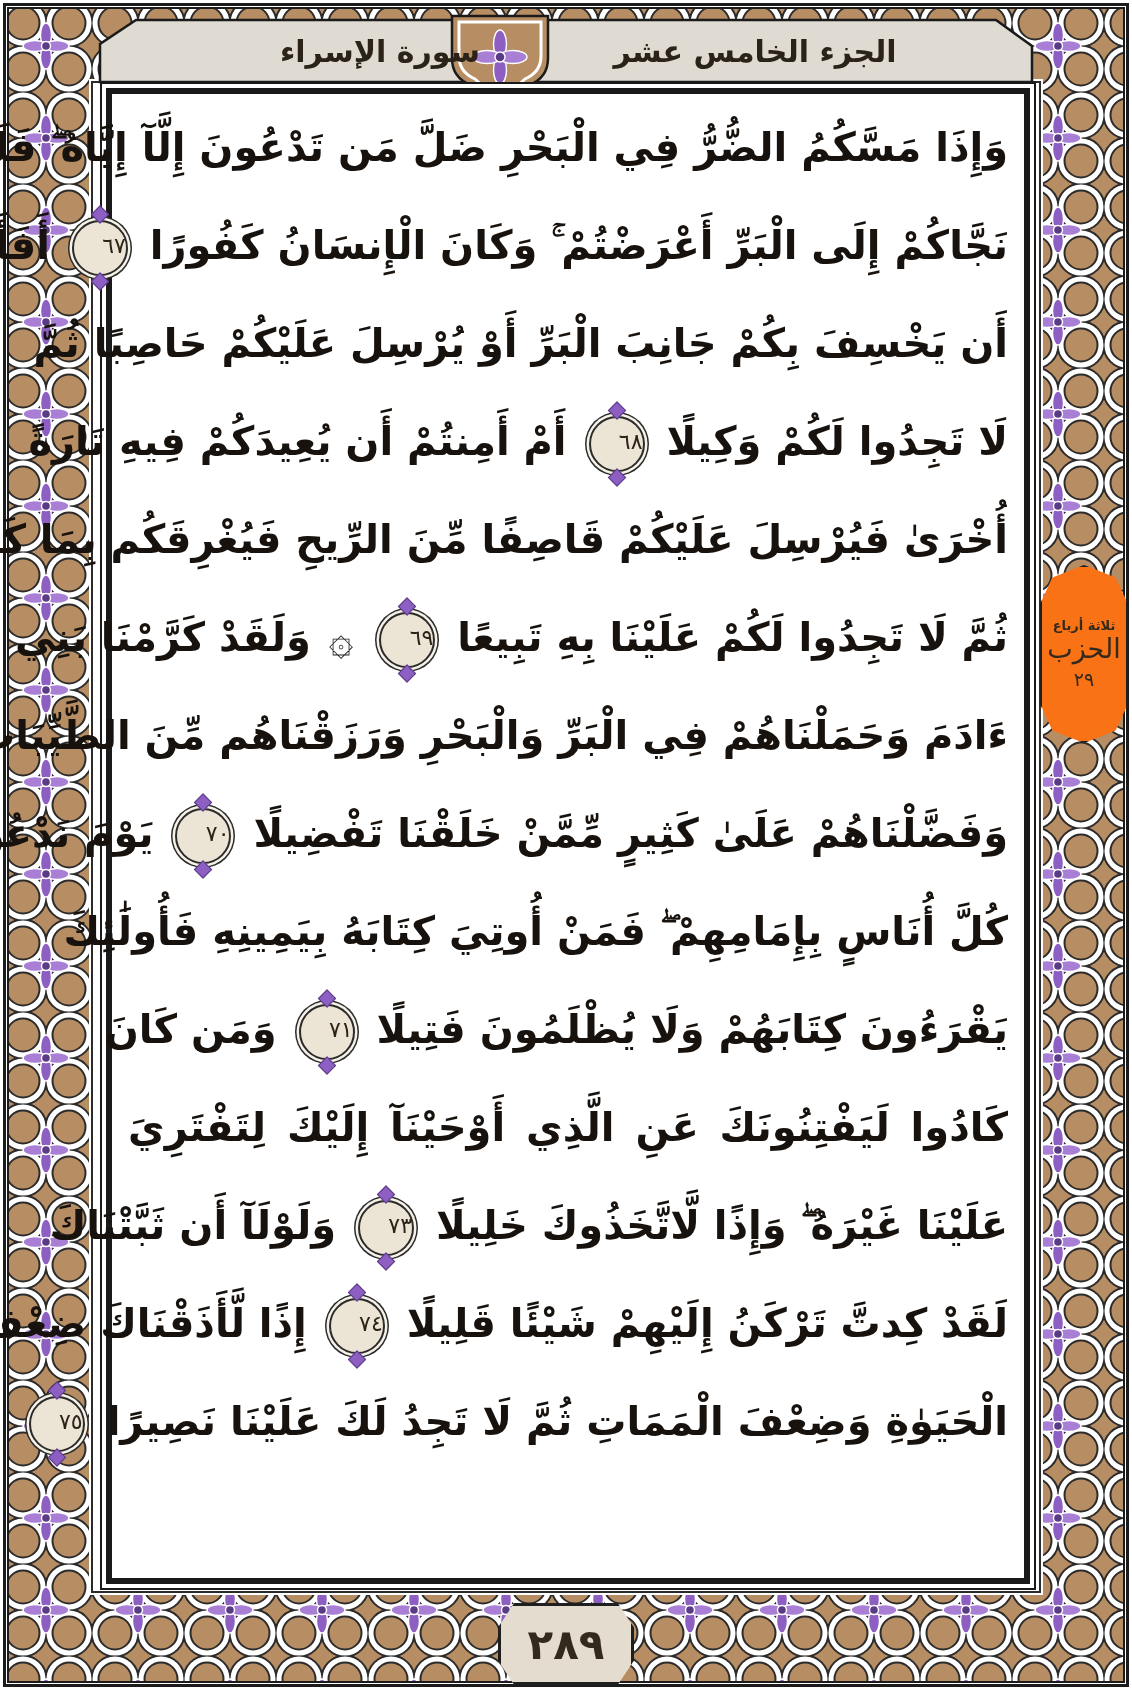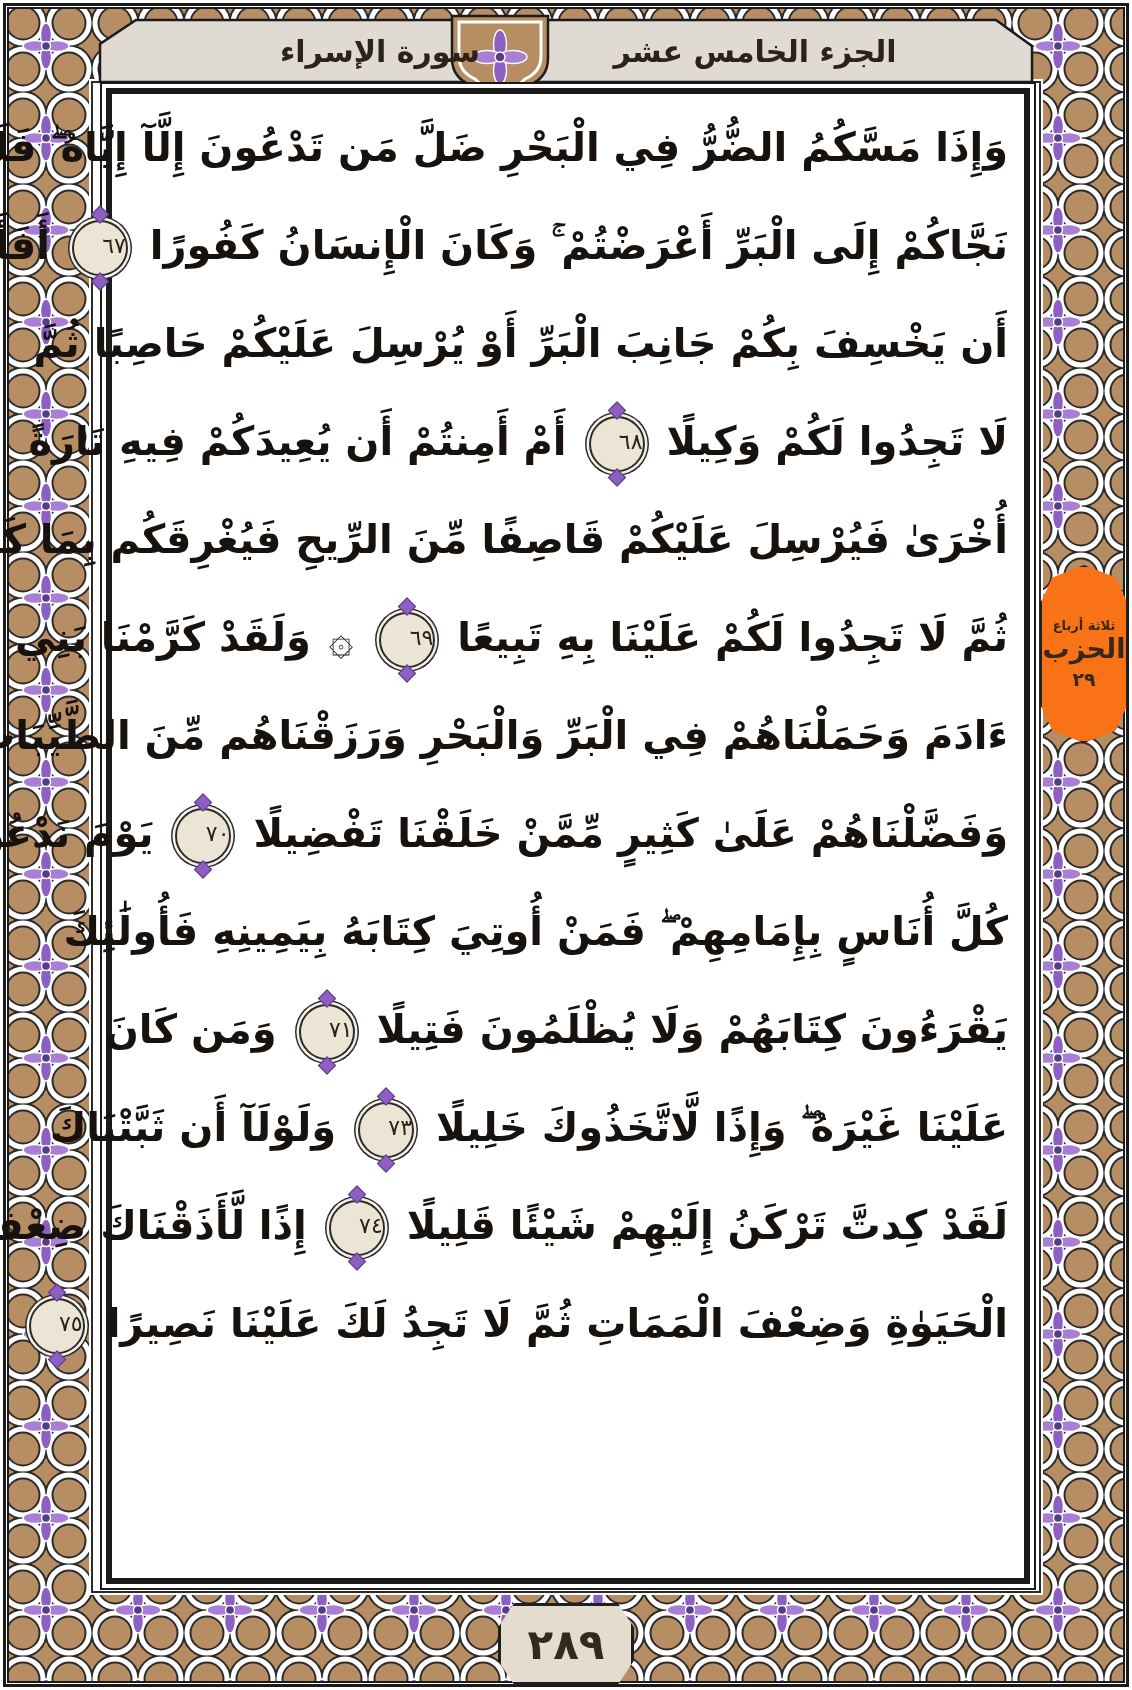--- a/index.html
+++ b/index.html
@@ -38,22 +38,22 @@
   .rub{font-size:42px;color:#1d1d1d;vertical-align:middle;margin:0 4px;font-weight:400;}
 
   
   .hizb{position:absolute;left:1040px;top:565px;width:88px;height:178px;z-index:4;
         box-sizing:border-box;background:#f97316;border:2.5px solid #1f1f1f;
         border-radius:26px 26px 26px 26px;
         clip-path:polygon(50% 0,86% 7%,100% 22%,100% 78%,86% 93%,50% 100%,14% 93%,0 78%,0 22%,14% 7%);
         display:flex;flex-direction:column;align-items:center;justify-content:center;
         color:#33291c;text-align:center;}
   .hizb .l1{font-size:13px;font-weight:600;}
-  .hizb .l2{font-size:27px;font-weight:700;line-height:1.2;}
-  .hizb .l3{font-size:19px;font-weight:700;margin-top:2px;}
+  .hizb .l2{font-size:27px;font-weight:400;line-height:1.2;}
+  .hizb .l3{font-size:19px;font-weight:400;margin-top:2px;}
 
   
   .pnum{position:absolute;left:498px;top:1603px;width:136px;height:82px;z-index:4;
         box-sizing:border-box;background:#e4ddcf;border:3px solid #1f1f1f;
         clip-path:polygon(12% 0,88% 0,100% 30%,100% 70%,88% 100%,12% 100%,0 70%,0 30%);
         border-radius:14px;display:flex;align-items:center;justify-content:center;
         font-size:42px;font-weight:700;color:#33291c;}
 </style>
 </head>
 <body>
@@ -117,20 +117,21 @@
           <div class="qline"><span class="qtext">وَإِذَا مَسَّكُمُ الضُّرُّ فِي الْبَحْرِ ضَلَّ مَن تَدْعُونَ إِلَّآ إِيَّاهُ ۖ فَلَمَّا</span></div>
           <div class="qline"><span class="qtext">نَجَّاكُمْ إِلَى الْبَرِّ أَعْرَضْتُمْ ۚ وَكَانَ الْإِنسَانُ كَفُورًا</span> <span class="vmark">٦٧</span> <span class="qtext">أَفَأَمِنتُمْ</span></div>
           <div class="qline"><span class="qtext">أَن يَخْسِفَ بِكُمْ جَانِبَ الْبَرِّ أَوْ يُرْسِلَ عَلَيْكُمْ حَاصِبًا ثُمَّ</span></div>
           <div class="qline"><span class="qtext">لَا تَجِدُوا لَكُمْ وَكِيلًا</span> <span class="vmark">٦٨</span> <span class="qtext">أَمْ أَمِنتُمْ أَن يُعِيدَكُمْ فِيهِ تَارَةً</span></div>
           <div class="qline"><span class="qtext">أُخْرَىٰ فَيُرْسِلَ عَلَيْكُمْ قَاصِفًا مِّنَ الرِّيحِ فَيُغْرِقَكُم بِمَا كَفَرْتُمْ</span></div>
           <div class="qline"><span class="qtext">ثُمَّ لَا تَجِدُوا لَكُمْ عَلَيْنَا بِهِ تَبِيعًا</span> <span class="vmark">٦٩</span> <span class="rub">۞</span> <span class="qtext">وَلَقَدْ كَرَّمْنَا بَنِي</span></div>
           <div class="qline"><span class="qtext">ءَادَمَ وَحَمَلْنَاهُمْ فِي الْبَرِّ وَالْبَحْرِ وَرَزَقْنَاهُم مِّنَ الطَّيِّبَاتِ</span></div>
           <div class="qline"><span class="qtext">وَفَضَّلْنَاهُمْ عَلَىٰ كَثِيرٍ مِّمَّنْ خَلَقْنَا تَفْضِيلًا</span> <span class="vmark">٧٠</span> <span class="qtext">يَوْمَ نَدْعُوا</span></div>
           <div class="qline"><span class="qtext">كُلَّ أُنَاسٍ بِإِمَامِهِمْ ۖ فَمَنْ أُوتِيَ كِتَابَهُ بِيَمِينِهِ فَأُولَٰئِكَ</span></div>
           <div class="qline"><span class="qtext">يَقْرَءُونَ كِتَابَهُمْ وَلَا يُظْلَمُونَ فَتِيلًا</span> <span class="vmark">٧١</span> <span class="qtext">وَمَن كَانَ</span></div>
+          <div class="qline"><span class="qtext">كَادُوا لَيَفْتِنُونَكَ عَنِ الَّذِي أَوْحَيْنَآ إِلَيْكَ لِتَفْتَرِيَ</span></div>
           <div class="qline"><span class="qtext">عَلَيْنَا غَيْرَهُ ۖ وَإِذًا لَّاتَّخَذُوكَ خَلِيلًا</span> <span class="vmark">٧٣</span> <span class="qtext">وَلَوْلَآ أَن ثَبَّتْنَاكَ</span></div>
           <div class="qline"><span class="qtext">لَقَدْ كِدتَّ تَرْكَنُ إِلَيْهِمْ شَيْئًا قَلِيلًا</span> <span class="vmark">٧٤</span> <span class="qtext">إِذًا لَّأَذَقْنَاكَ ضِعْفَ</span></div>
           <div class="qline"><span class="qtext">الْحَيَوٰةِ وَضِعْفَ الْمَمَاتِ ثُمَّ لَا تَجِدُ لَكَ عَلَيْنَا نَصِيرًا</span> <span class="vmark">٧٥</span></div>
         </div>
     </div>
   </div>
 
   <div class="hizb">
     <div class="l1">ثلاثة أرباع</div>
     <div class="l2">الحزب</div>

